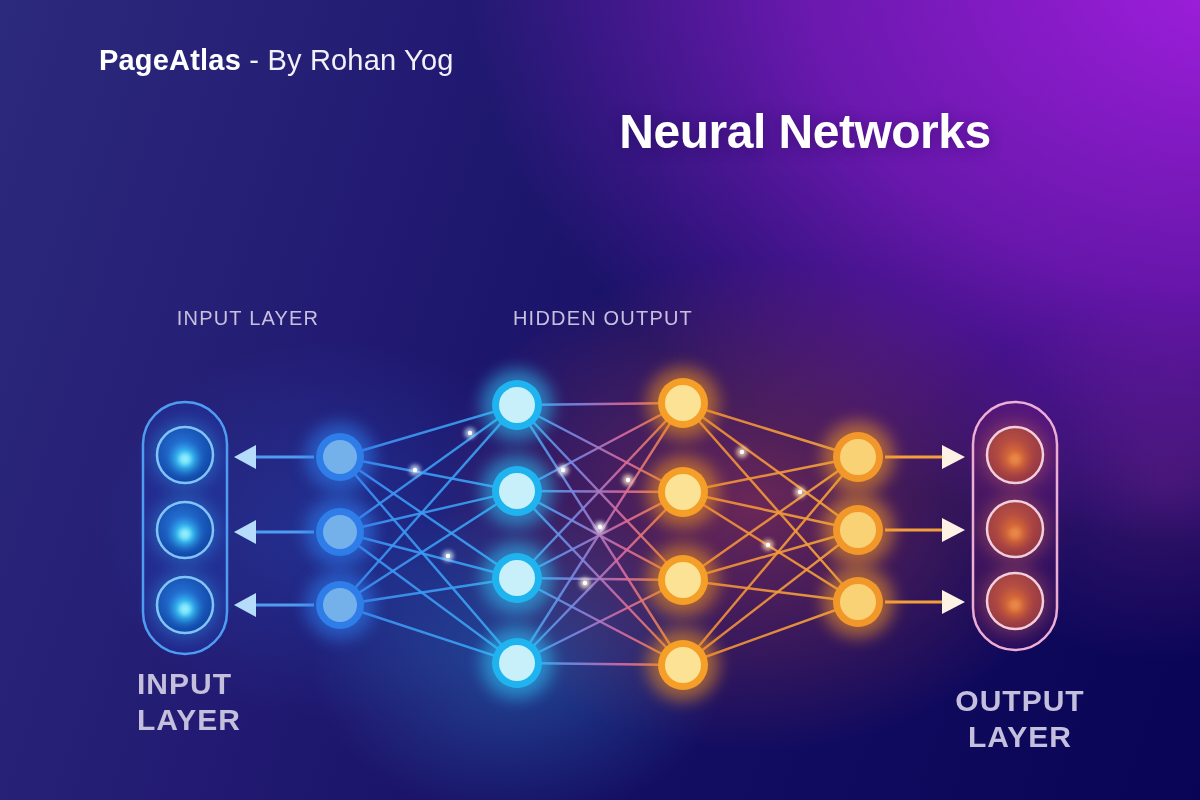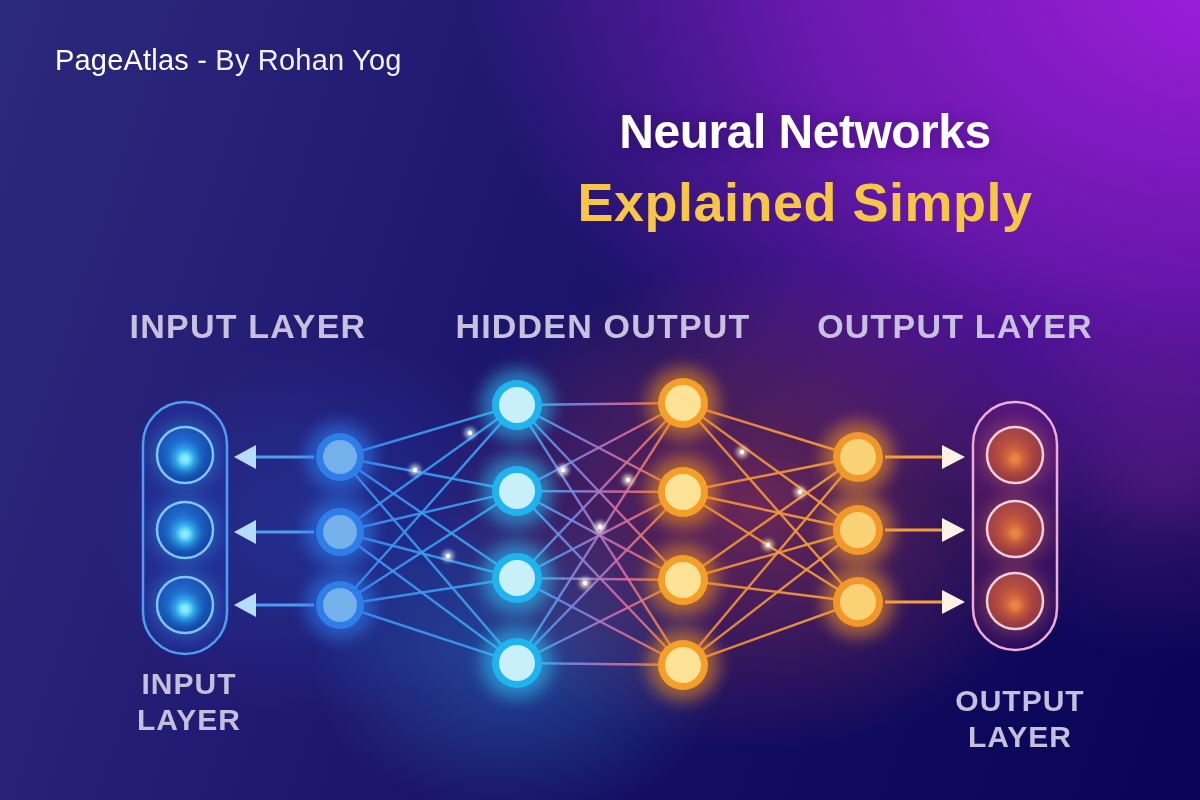--- a/index.html
+++ b/index.html
@@ -10,53 +10,51 @@
     font-family:"Liberation Sans", sans-serif;
     background-image:
       radial-gradient(480px 360px at 755px 505px, rgba(225,75,70,0.42), rgba(225,75,70,0) 68%),
       radial-gradient(300px 230px at 520px 660px, rgba(60,190,255,0.30), rgba(60,190,255,0) 70%),
       radial-gradient(340px 270px at 330px 530px, rgba(40,130,255,0.22), rgba(40,130,255,0) 70%),
       radial-gradient(320px 260px at 1165px 480px, rgba(210,70,170,0.22), rgba(210,70,170,0) 70%),
       radial-gradient(1200px 900px at 103% -4%, #a21fdf 0%, rgba(162,31,223,0.60) 36%, rgba(162,31,223,0) 64%),
       linear-gradient(108deg, #2c2a7c 0%, #231b73 30%, #161065 55%, #0a0456 100%);
   }
   .header{position:absolute;left:55px;top:44px;font-size:29px;color:#ffffff;letter-spacing:0.2px;}
-  .header .brand{font-weight:400;}
+  .header .brand{font-weight:700;margin-left:44px;}
   .header .byline{font-weight:400;white-space:pre;color:#f2f0fa;margin-top:43px;}
   .title-block{position:absolute;left:460px;top:104px;width:690px;text-align:center;}
   .title-main{font-size:48px;font-weight:800;color:#ffffff;letter-spacing:-0.5px;
     text-shadow:0 2px 14px rgba(30,10,80,0.45);}
   .title-sub{font-size:54px;font-weight:700;margin-top:12px;letter-spacing:0.5px;}
   .col-label{position:absolute;top:307px;transform:translateX(-50%);
-    font-size:34px;font-weight:700;color:#c7c1df;letter-spacing:1.2px;white-space:nowrap;}
+    font-size:20px;font-weight:400;color:#c7c1df;letter-spacing:1.2px;white-space:nowrap;}
   #lbl-input{left:248px;}
   #lbl-hidden{left:603px;}
   #lbl-output{left:955px;}
   .caption{position:absolute;font-size:30px;font-weight:700;color:#c5bfde;line-height:36px;letter-spacing:1px;}
-  .caption-left{left:137px;top:666px;text-align:center;}
+  .caption-left{left:137px;top:666px;text-align:left;}
   .caption-right{left:1020px;top:663px;transform:translateX(-50%);text-align:center;margin-top:20px;}
   #net{position:absolute;left:0;top:0;}
 </style>
 </head>
 <body>
 
 <div class="canvas">
 
   <div class="header">
     <span class="brand">PageAtlas</span><span class="byline"> - By Rohan Yog</span>
   </div>
 
   <div class="title-block">
     <div class="title-main">Neural Networks</div>
-    <div class="title-sub" id="title-sub" style="color: rgb(247, 198, 70);">Explained Simply</div>
   </div>
 
   <div class="col-label" id="lbl-input">INPUT LAYER</div>
   <div class="col-label" id="lbl-hidden">HIDDEN OUTPUT</div>
-  <div class="col-label" id="lbl-output">OUTPUT LAYER</div>
 
   <svg id="net" width="1200" height="800" viewBox="0 0 1200 800">
       <defs>
         <linearGradient id="edgeGrad" gradientUnits="userSpaceOnUse" x1="330" y1="0" x2="870" y2="0">
           <stop offset="0%" stop-color="#3f8df5"></stop>
           <stop offset="35%" stop-color="#38a8f2"></stop>
           <stop offset="46%" stop-color="#7f86e0"></stop>
           <stop offset="54%" stop-color="#d86aa0"></stop>
           <stop offset="64%" stop-color="#f08838"></stop>
           <stop offset="100%" stop-color="#f6a93c"></stop>

